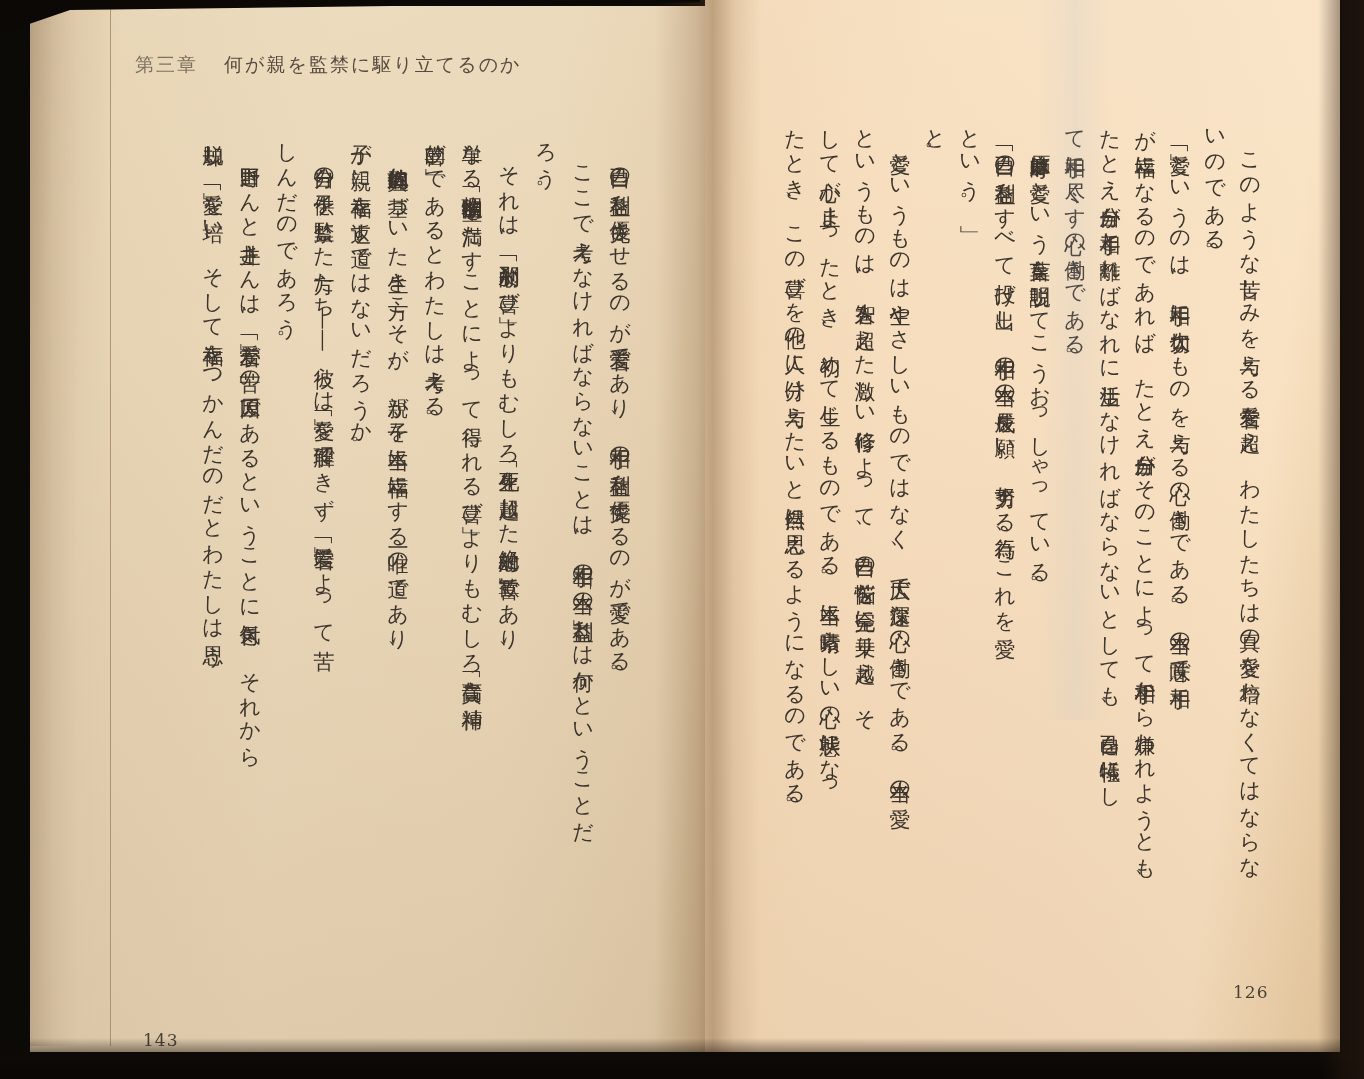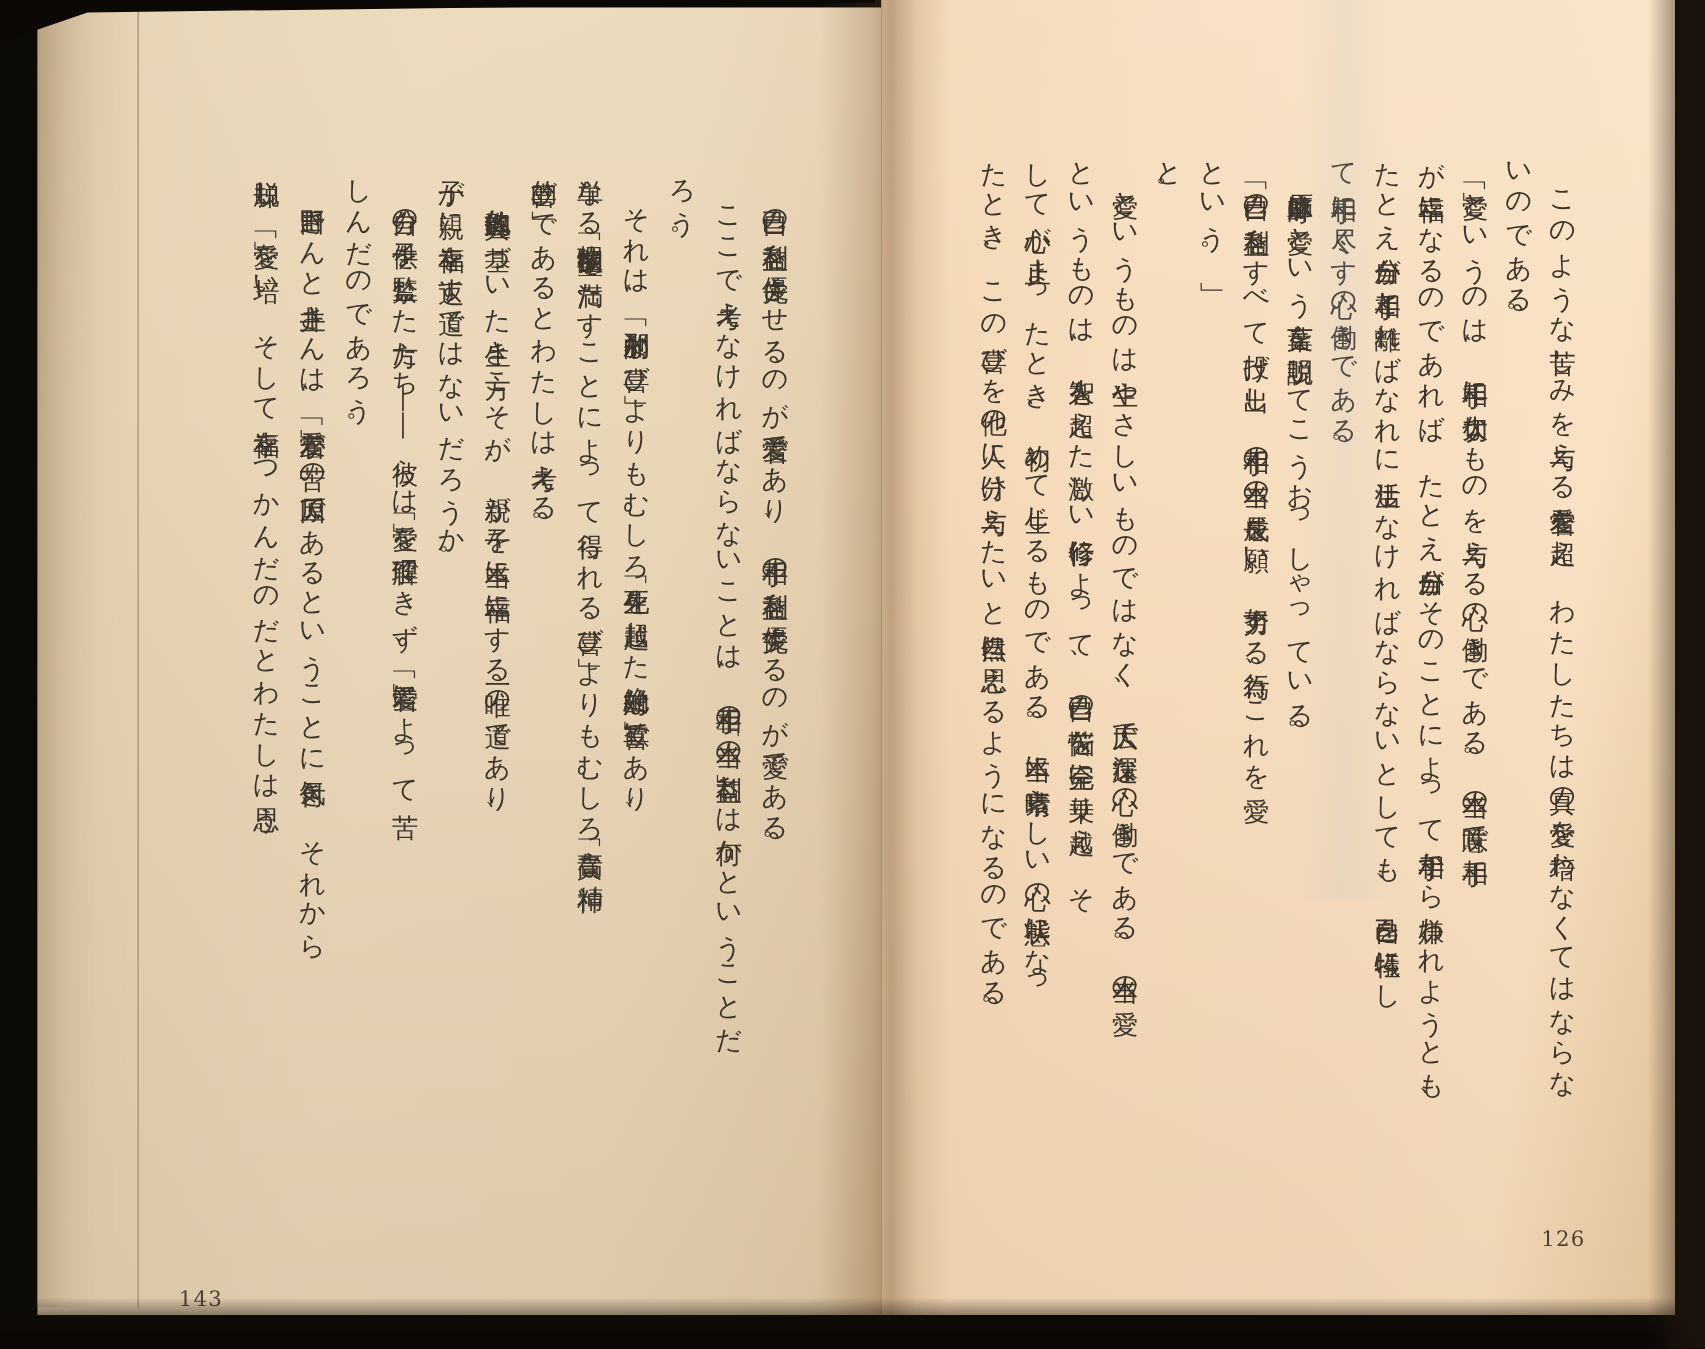--- a/index.html
+++ b/index.html
@@ -74,20 +74,24 @@
     position:absolute;left:1318px;top:0;width:46px;height:1079px;
     background:linear-gradient(to right, rgba(40,25,15,0) 0%, rgba(40,25,15,0.45) 55%, #1d130c 100%);
   }
 </style>
 </head>
 <body>
 
 <div class="stage">
 
   <div class="page page-left">
+    <div class="header">
+      <span class="chapter">第三章</span>
+      <span class="title">何が親を監禁に駆り立てるのか</span>
+    </div>
     <div class="text-block left-block" id="left-block">
         <div class="vcol indent" style="right: 0px;">自己の利益を優先させるのが愛着であり、相手の利益を優先するのが愛である。</div>
         <div class="vcol indent" style="right: 37px;">ここで考えなければならないことは、相手の「本当の利益」とは何かということだ</div>
         <div class="vcol" style="right: 74px;">ろう。</div>
         <div class="vcol indent" style="right: 111px;">それは、「刹那的な喜び」よりもむしろ「生死を超越した絶対的な歓喜」であり、</div>
         <div class="vcol" style="right: 148px;">単なる「物理的欲望を満たすことによって得られる喜び」よりもむしろ「高貴な精神</div>
         <div class="vcol" style="right: 185px;">的喜び」であるとわたしは考える。</div>
         <div class="vcol indent" style="right: 222px;">仏教的真理に基づいた生き方こそが、親が子を本当に幸福にする唯一の道であり、</div>
         <div class="vcol" style="right: 259px;">子が親に幸福を返す道ではないだろうか。</div>
         <div class="vcol indent" style="right: 296px;">自分の子供を監禁した方たち――彼らは「愛」を理解できず、「愛着」によって苦</div>

